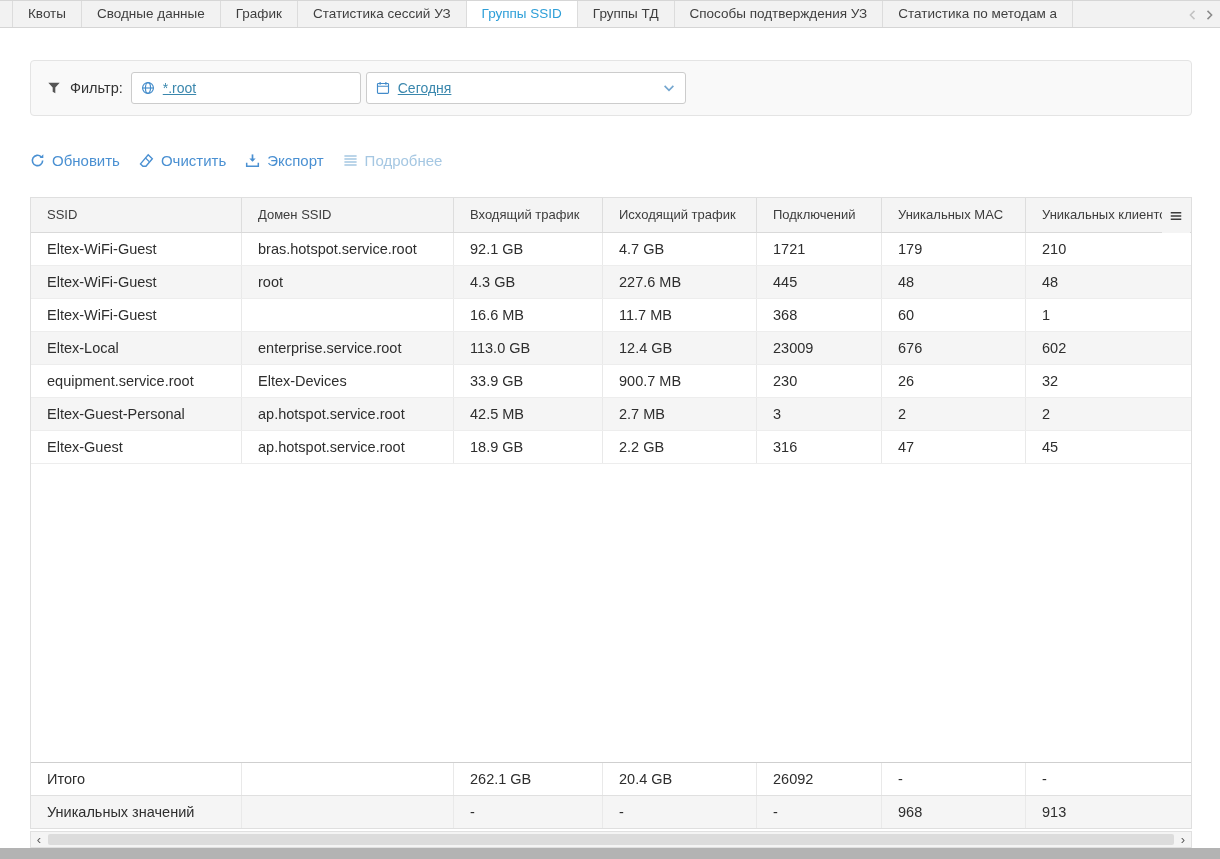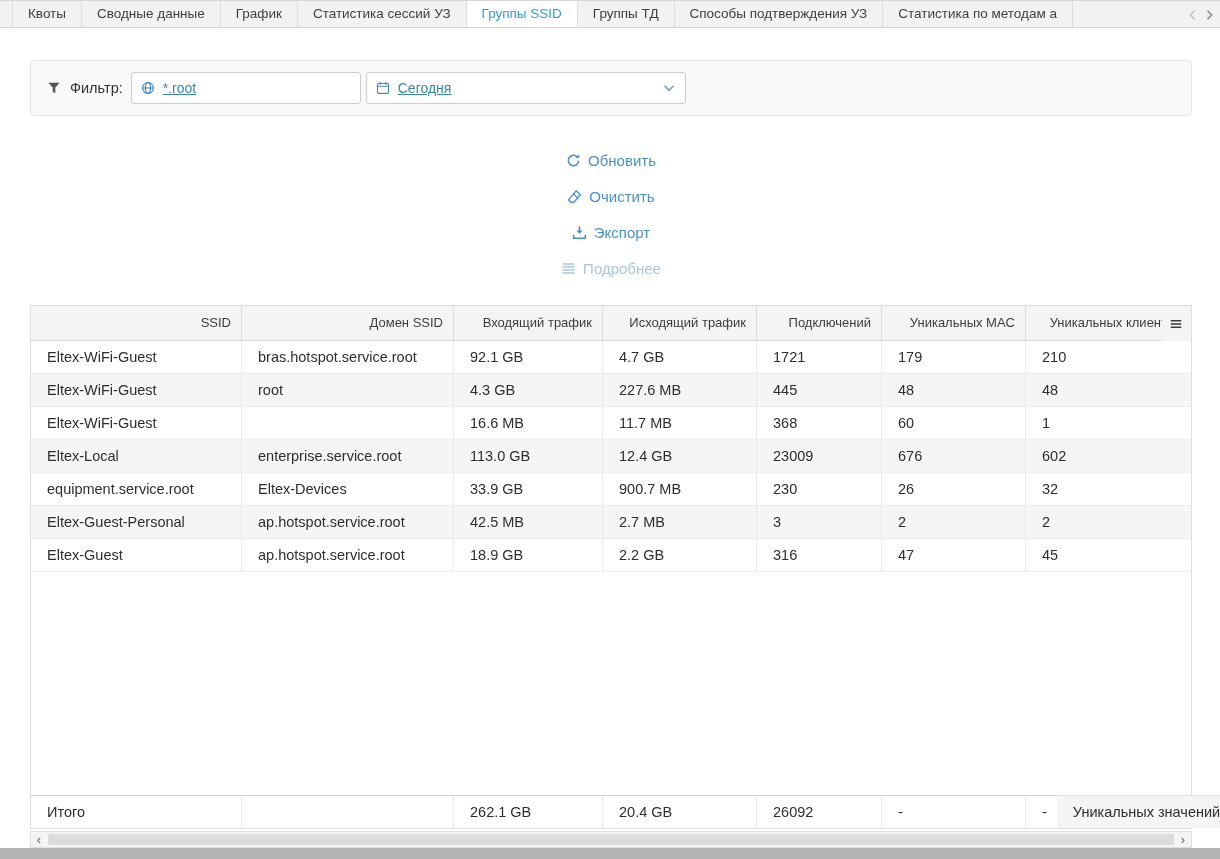--- a/index.html
+++ b/index.html
@@ -27,40 +27,40 @@
   .filter-panel { height:56px; flex-shrink:0; background:#f9f9f9; border:1px solid #e4e4e4;
     border-radius:4px; display:flex; align-items:center; padding:0 16px;text-align:right; }
   .filter-label { font-size:14.5px; color:#333; margin:0 8px 0 9px; }
   .fbox { height:32px; background:#fff; border:1px solid #ccc; border-radius:3px;
     display:flex; align-items:center; padding:0 9px; cursor:pointer; }
   .filter-input { width:230px; }
   .filter-select { width:320px; margin-left:5px; }
   .fbox .value { font-size:14px; color:var(--value-text,#3a87ad); margin-left:8px; white-space:nowrap;text-decoration:underline; }
   .fbox .chev { margin-left:auto; }
 
-  .toolbar { margin:36px 0 28px 0; display:flex; align-items:center; gap:19px; flex-shrink:0;flex-direction:column; }
+  .toolbar { margin:36px 0 28px 0; display:flex; align-items:center; gap:19px; flex-shrink:0; }
   .tool { display:flex; align-items:center; gap:7px; font-size:15px; color:var(--accent,#4a90d2); cursor:pointer; }
   .tool.disabled { color:var(--muted-link,#a5c7e2); }
 
   
   .table { flex:1; min-height:0; border:1px solid #dfdfdf; display:flex; flex-direction:column; background:#fff; }
   .trow { display:grid; grid-template-columns:211px 212px 149px 154px 125px 144px 1fr; flex-shrink:0; }
   .tcell { padding:0 10px 0 16px; white-space:nowrap; overflow:hidden; }
-  .thead { height:35px; background:#f4f4f4; border-bottom:1px solid #d9d9d9; position:relative;text-align:right; }
+  .thead { height:35px; background:#f4f4f4; border-bottom:1px solid #d9d9d9; position:relative; }
   .thead .tcell { font-size:13px; color:#3c3c3c; line-height:34px; border-right:1px solid #dddddd; cursor:pointer; }
   .thead .tcell:last-child { border-right:none; }
   .cols-menu { position:absolute; right:0; top:0; width:28px; height:34px; display:flex;
     align-items:center; justify-content:center; cursor:pointer; background:#f4f4f4; }
   .tbody { display:flex; flex-direction:column; }
   .body-row { height:33px; border-bottom:1px solid #ededed; cursor:pointer; }
   .body-row:nth-child(even) { background:#f5f5f5; }
   .body-row .tcell, .foot-row .tcell { font-size:14.5px; color:#2e2e2e; line-height:32px; border-right:1px solid #e9e9e9; }
   .body-row .tcell:last-child, .foot-row .tcell:last-child { border-right:none; }
   .filler { flex:1; background:#fff; }
-  .tfoot { display:flex; flex-direction:row; }
+  .tfoot { display:flex; flex-direction:column; }
   .foot-row { height:33px; }
   .foot-row:first-child { border-top:1px solid #cfcfcf; background:#fff; }
   .foot-row:last-child { border-top:1px solid #e0e0e0; background:#f5f5f5; }
 
   
   .hscroll { height:17px; margin-top:2px; flex-shrink:0; background:#f4f4f4;
     border:1px solid #e0e0e0; display:flex; align-items:center; }
   .sb-arrow { width:16px; text-align:center; color:#5a5a5a; font-size:13px; line-height:15px;
     cursor:pointer; user-select:none; }
   .sb-thumb { flex:1; height:11px; margin:0 1px; background:#dcdcdc; border-radius:2px; cursor:pointer; }

